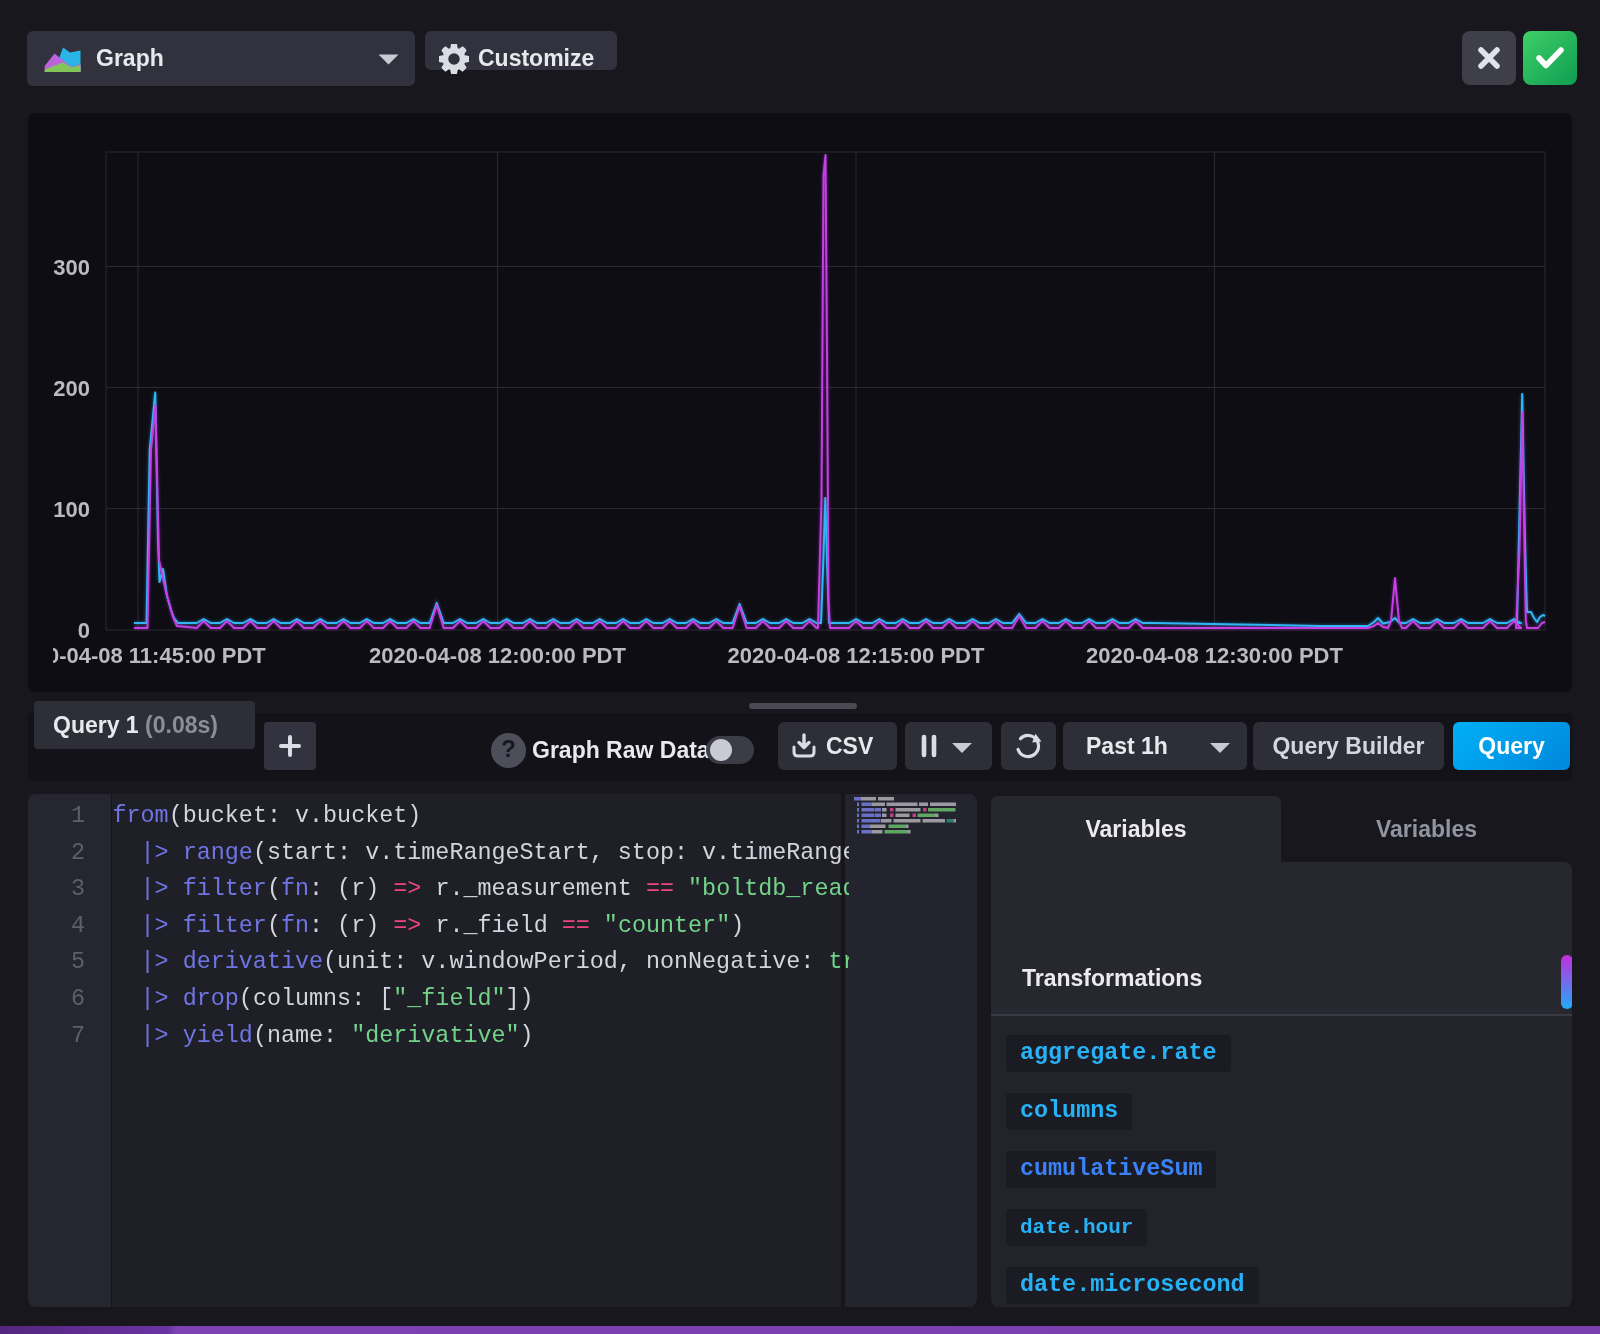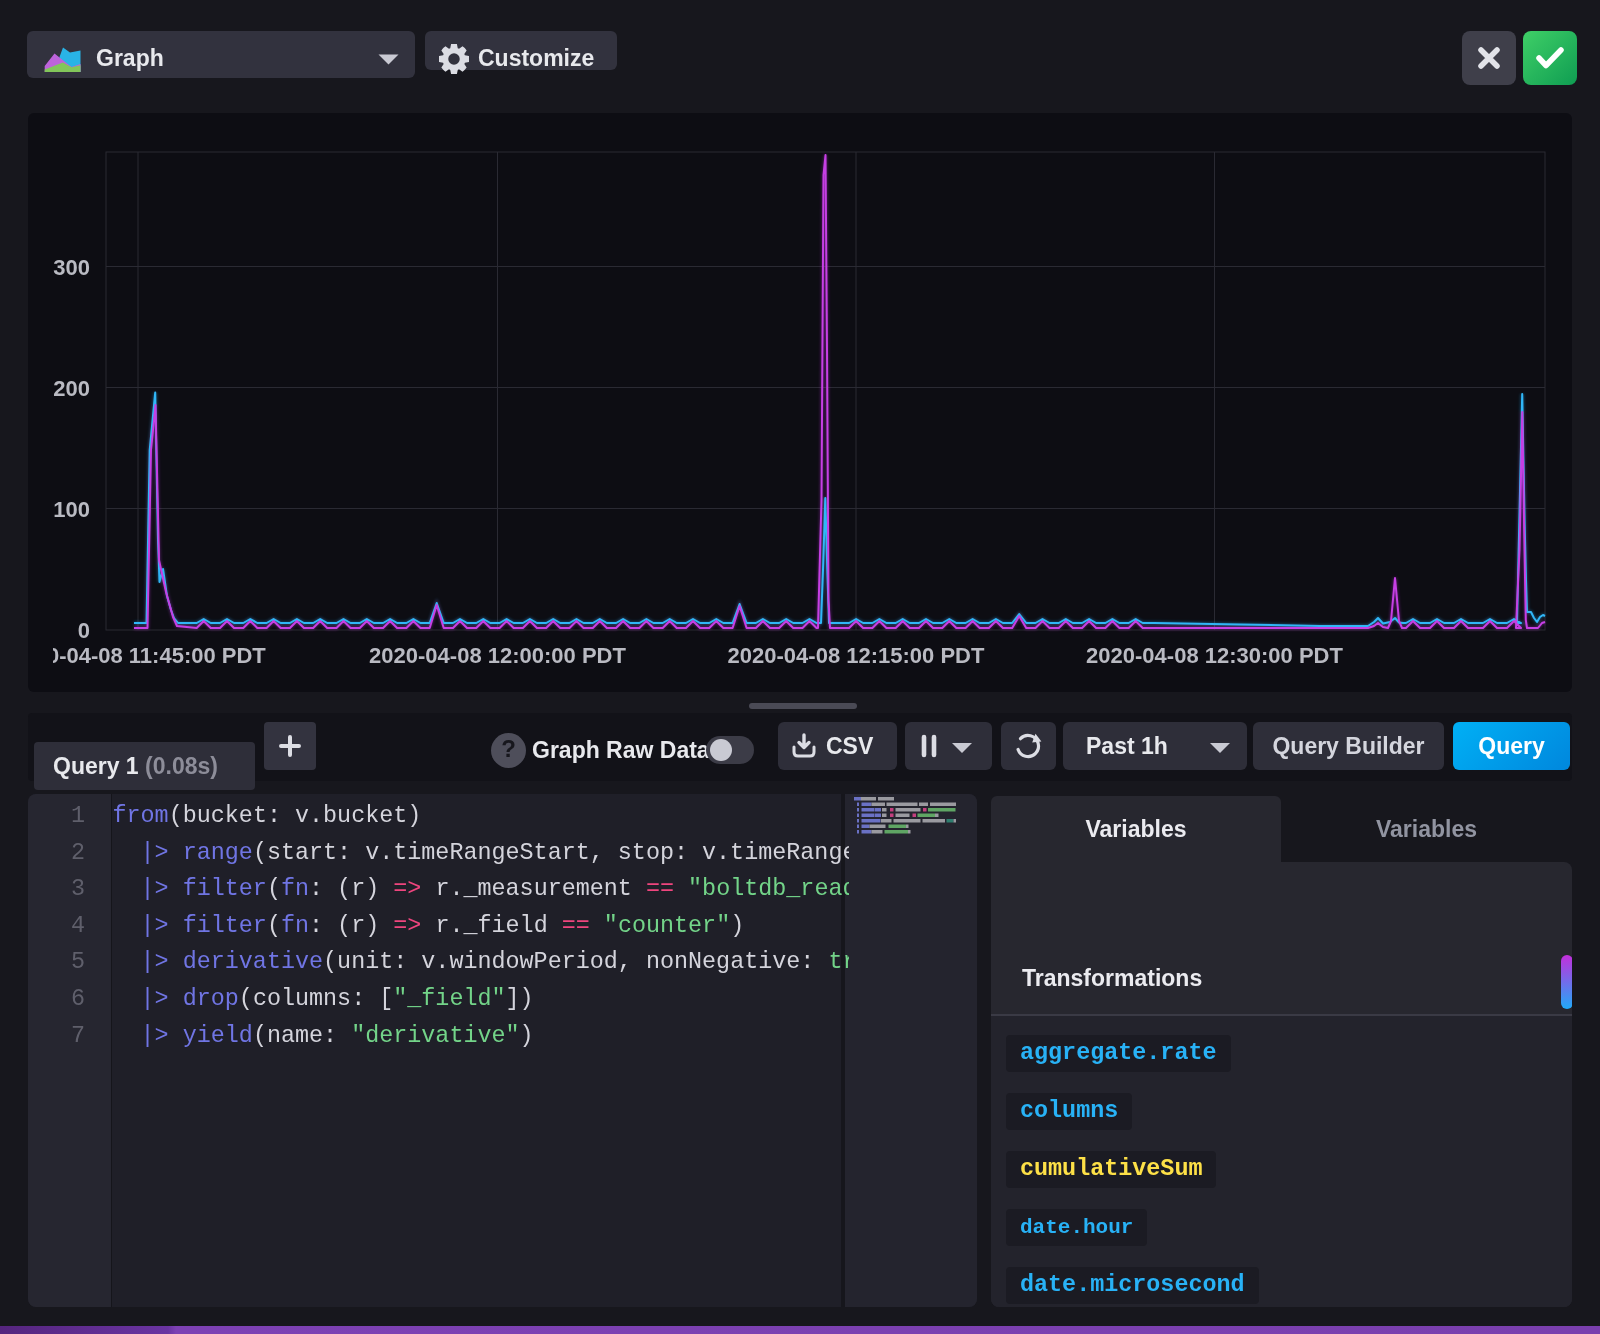--- a/index.html
+++ b/index.html
@@ -6,21 +6,21 @@
   html,body { width:1600px; height:1334px; background:#17171d; overflow:hidden;
     font-family:"Liberation Sans", sans-serif; }
   .abs { position:absolute; }
   .btn { position:absolute; background:#32323e; border-radius:6px; }
   .btxt { font-weight:bold; color:#e8e9ed; }
 </style>
 </head>
 <body>
 <div class="abs" style="left:0;top:0;width:1600px;height:1334px;">
 
-  <div class="btn" style="left:27px;top:31px;width:388px;height:47px;">
+  <div class="btn" style="left:27px;top:31px;width:388px;height:55px;">
     <svg class="abs" style="left:17px;top:15px;" width="37" height="27" viewBox="0 0 37 27">
       <path d="M15.5,11 L19,1.5 L26,6.5 L36.5,4.5 L36.5,26 L15.5,26 Z" fill="#29b3e6"></path>
       <path d="M0.7,20 L10.5,7.5 L27.5,21 L36.5,18 L36.5,26 L0.7,26 Z" fill="#bd63da"></path>
       <path d="M0.7,23.5 L18.9,16.5 L27.6,21.3 L36.5,19.2 L36.5,26 L0.7,26 Z" fill="#82c65a"></path>
     </svg>
     <div class="abs btxt" style="left:69px;top:14px;font-size:23px;">Graph</div>
     <svg class="abs" style="left:349px;top:21px;" width="25" height="15" viewBox="0 0 25 15">
       <path d="M2.5 2.5 L12.5 12.5 L22.5 2.5 Z" fill="#c9cad3"></path>
     </svg>
   </div>
@@ -87,21 +87,21 @@
         <text x="828" y="550" text-anchor="middle">2020-04-08 12:15:00 PDT</text>
         <text x="1186.5" y="550" text-anchor="middle">2020-04-08 12:30:00 PDT</text>
       </g>
     </svg>
   </div>
 
   <div class="abs" style="left:749px;top:703px;width:108px;height:6px;border-radius:3px;background:#4a4a55;"></div>
 
   <div class="abs" style="left:28px;top:713px;width:1544px;height:68px;background:#121218;border-radius:4px;"></div>
 
-  <div class="btn" style="left:34px;top:742px;width:221px;height:48px;background:#2e2e39;border-radius:4px;">
+  <div class="btn" style="left:34px;top:701px;width:221px;height:48px;background:#2e2e39;border-radius:4px;">
     <div class="abs" style="left:19px;top:11px;font-size:23px;font-weight:bold;color:#e8e9ed;">Query 1 <span style="color:#8d8d99;">(0.08s)</span></div>
   </div>
   <div class="btn" style="left:264px;top:722px;width:52px;height:48px;background:#33333f;border-radius:4px;">
     <svg class="abs" style="left:14px;top:12px;" width="24" height="24" viewBox="0 0 24 24">
       <path d="M12 3 L12 21 M3 12 L21 12" stroke="#dcdde4" stroke-width="4" stroke-linecap="round"></path>
     </svg>
   </div>
 
   <div class="abs" style="left:491px;top:733px;width:35px;height:35px;border-radius:50%;background:#4e4e5a;">
     <div class="abs" style="left:0;top:2px;width:35px;text-align:center;font-size:24px;font-weight:bold;color:#17171d;">?</div>
@@ -219,21 +219,21 @@
 
 
       <div class="abs" style="left:31px;top:103px;font-size:23px;font-weight:bold;color:#ebebf0;">Transformations</div>
       <div class="abs" style="left:0;top:152px;width:581px;height:2px;background:#3a3a45;"></div>
       <div class="abs" style="left:0;top:154px;width:581px;height:291px;background:#23232c;"></div>
 
       <div class="abs" style="left:570px;top:93px;width:12px;height:54px;border-radius:6px;background:linear-gradient(180deg,#c32fdc 0%,#21aaf8 100%);"></div>
 
       <div class="abs" style="left:15px;top:173px;height:37px;background:#1b1b23;border-radius:4px;padding:0 14px;font-family:'Liberation Mono',monospace;font-size:23.4px;font-weight:bold;line-height:37px;color:#28b2f6;">aggregate.rate</div>
       <div class="abs" style="left:15px;top:231px;height:37px;background:#1b1b23;border-radius:4px;padding:0 14px;font-family:'Liberation Mono',monospace;font-size:23.4px;font-weight:bold;line-height:37px;color:#28b2f6;">columns</div>
-      <div class="abs" style="left:15px;top:289px;height:37px;background:#1b1b23;border-radius:4px;padding:0 14px;font-family:'Liberation Mono',monospace;font-size:23.4px;font-weight:bold;line-height:37px;color:#fde047;">cumulativeSum</div>
+      <div class="abs" style="left:15px;top:289px;height:37px;background:#1b1b23;border-radius:4px;padding:0 14px;font-family:'Liberation Mono',monospace;font-size:23.4px;font-weight:bold;line-height:37px;color:#3b82f6;">cumulativeSum</div>
       <div class="abs" style="left:15px;top:347px;height:37px;background:#1b1b23;border-radius:4px;padding:0 14px;font-family:'Liberation Mono',monospace;font-size:21px;font-weight:bold;line-height:37px;color:#28b2f6;">date.hour</div>
       <div class="abs" style="left:15px;top:405px;height:37px;background:#1b1b23;border-radius:4px;padding:0 14px;font-family:'Liberation Mono',monospace;font-size:23.4px;font-weight:bold;line-height:37px;color:#28b2f6;">date.microsecond</div>
     </div>
   </div>
 
   <div class="abs" style="left:0;top:1326px;width:1600px;height:8px;background:linear-gradient(90deg,#55257e 0%,#6a34a2 10.5%,#7d41b4 11%,#7a3fae 100%);"></div>
 
 </div>
 
 </body></html>

